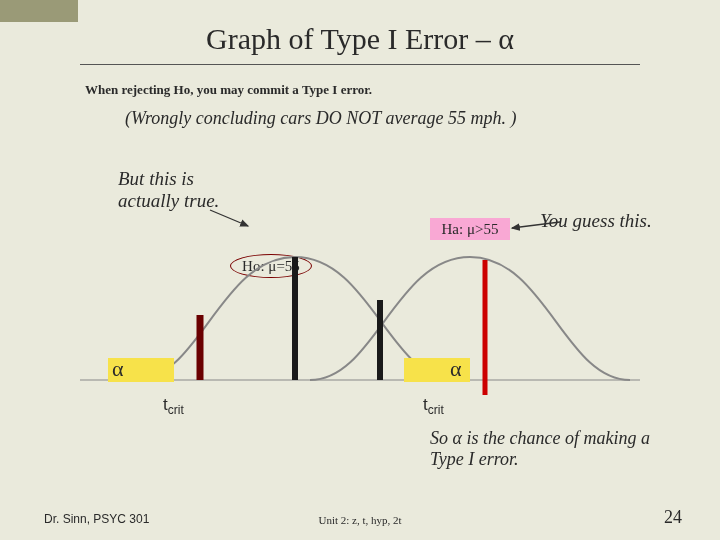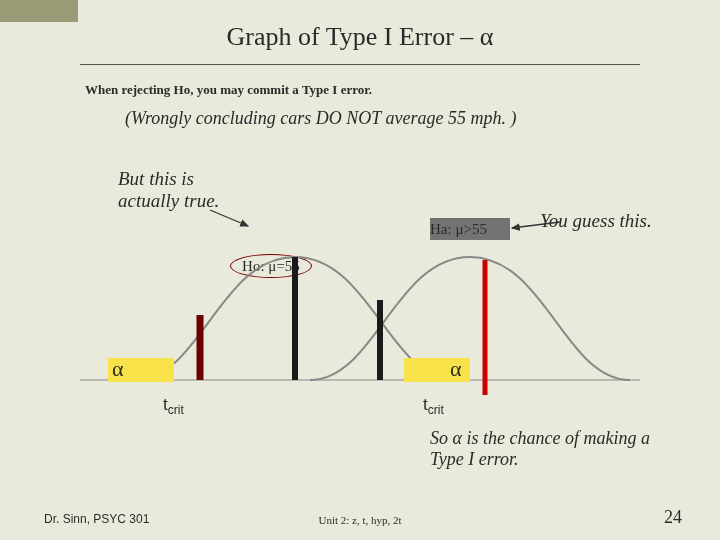--- a/index.html
+++ b/index.html
@@ -18,21 +18,21 @@
     position: absolute;
     left: 0; top: 0;
     width: 78px; height: 22px;
     background: #9a9a77;
   }
   .title {
     position: absolute;
     left: 0; right: 0;
     top: 22px;
     text-align: center;
-    font-size: 26px;
+    font-size: 30px;
   }
   .title-rule {
     position: absolute;
     left: 80px; right: 80px;
     top: 64px;
     border-top: 1px solid #555;
   }
   .line1 {
     position: absolute;
     left: 85px; top: 82px;
@@ -72,22 +72,22 @@
     text-align: center;
     font-size: 15px;
     font-family: "Times New Roman", serif;
     line-height: 22px;
     margin-top: 36px;
   }
   .ha-box {
     position: absolute;
     left: 430px; top: 218px;
     width: 80px; height: 22px;
-    background: #737373;
-    text-align: left;
+    background: #f9a8d4;
+    text-align: center;
     font-size: 15px;
     font-family: "Times New Roman", serif;
     line-height: 22px;
   }
   .curves {
     position: absolute;
     left: 80px; top: 245px;
     width: 560px; height: 150px;
   }
   .alpha-highlight-left {

